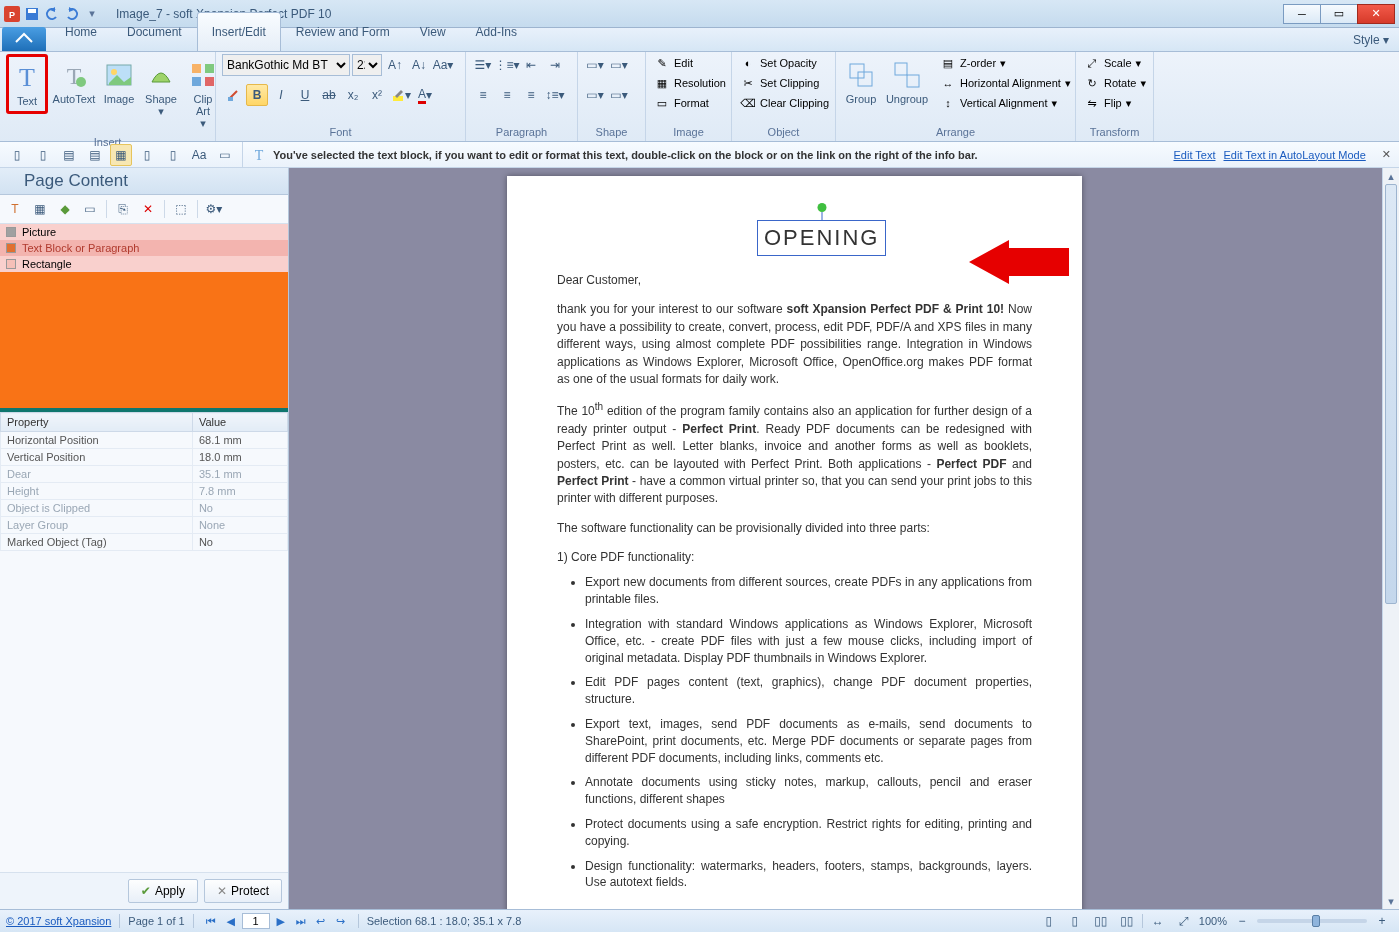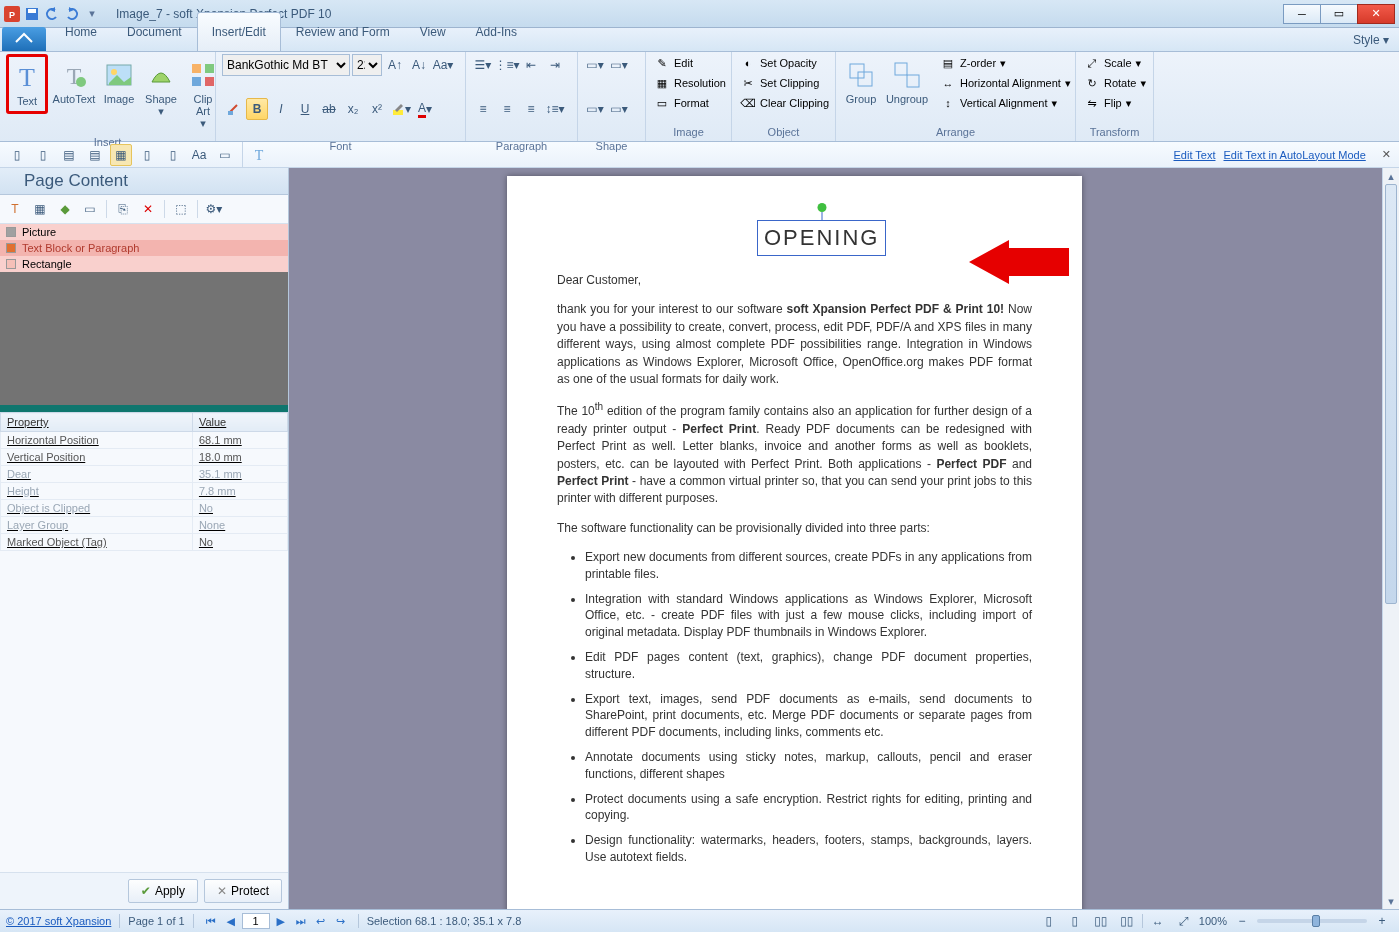--- a/index.html
+++ b/index.html
@@ -19,36 +19,36 @@
 .ribbon { height:90px; background:linear-gradient(#edf3fb,#dfeaf6); border-bottom:1px solid #a7bdd7; display:flex; }
 .group { border-right:1px solid #c5d5e8; display:flex; flex-direction:column; padding:2px 6px 0 6px; }
 .group .body { flex:1; display:flex; align-items:flex-start; gap:4px; }
 .group .label { text-align:center; font-size:11px; color:#5a7398; padding:2px 0 3px; }
 .bigbtn { width:44px; display:flex; flex-direction:column; align-items:center; gap:2px; padding:4px 2px; border:1px solid transparent; border-radius:3px;}
 .bigbtn .icn { width:32px; height:32px; display:flex; align-items:center; justify-content:center; }
 .bigbtn .lbl { font-size:11px; color:#3b5a7b; text-align:center; line-height:1.1;}
 .highlight { border:3px solid #e60000 !important; }
 .smallbtn { width:22px; height:22px; border:1px solid transparent; border-radius:2px; display:flex; align-items:center; justify-content:center; font-size:12px; color:#3b5a7b;}
 .smallbtn.b{ font-weight:bold; background:linear-gradient(#ffe9a6,#ffd666); border-color:#e6b84a;}
-.fontrow { display:flex; gap:2px; align-items:center; margin-bottom:18px;}
+.fontrow { display:flex; gap:2px; align-items:center; margin-bottom:4px;}
 .fontrow select { height:22px; border:1px solid #a7bdd7; font-size:12px; }
 .inforow { height:26px; display:flex; align-items:center; border-bottom:1px solid #c5d5e8; background:linear-gradient(#f7fbff,#eaf2fb); }
 .inforow .leftbtns { display:flex; gap:4px; padding:0 6px; border-right:1px solid #c5d5e8; height:100%; align-items:center;}
 .inforow .msg { flex:1; padding:0 8px; display:flex; align-items:center; gap:6px; font-size:11px; color:#333;}
 .inforow a { color:#1a5bbf; font-size:11px; text-decoration:underline; margin-right:8px;}
 .inforow .closex{ padding:0 8px; color:#555; cursor:pointer;}
 .mainrow { display:flex; height:741px; }
 .sidepanel { width:289px; border-right:1px solid #b5c7dc; background:#f6f9fd; display:flex; flex-direction:column;}
 .sidepanel .hdr { background:linear-gradient(#e2edf8,#d2e2f2); padding:3px 24px; font-size:17px; color:#3b5a7b; border-bottom:1px solid #b5c7dc;}
 .sidepanel .toolbar { display:flex; gap:3px; padding:3px 4px; border-bottom:1px solid #d6e1ee;}
-.sidepanel .list { background:#737373; border-bottom:7px solid #0f766e;}
+.sidepanel .list { background:#f97316; border-bottom:4px solid #0f766e;}
 .sidepanel .list .row { padding:2px 6px; display:flex; align-items:center; gap:6px; font-size:11px; }
 .sidepanel .list .row.sel { background:#f9d0cd; }
 .sidepanel .list .row .sw { width:10px; height:10px; border:1px solid #999; }
-.propgrid { flex:0 0 auto;text-decoration:underline;}
+.propgrid { flex:0 0 auto;}
 .propgrid table { width:100%; border-collapse:collapse; font-size:11px;}
 .propgrid th { background:linear-gradient(#f0f5fb,#e2ecf6); text-align:left; padding:3px 6px; border:1px solid #cdd9e8; font-weight:normal; color:#333;}
 .propgrid td { padding:2px 6px; border:1px solid #e4ebf4; color:#555;}
 .propgrid tr.dim td { color:#9aa7b5;}
 .sidepanel .spacer { flex:1;}
 .sidepanel .btnrow { padding:6px; display:flex; gap:6px; justify-content:flex-end; border-top:1px solid #d6e1ee; background:#eef4fb;}
 .pillbtn { padding:4px 12px; border:1px solid #b5c7dc; border-radius:2px; background:linear-gradient(#fdfefe,#e8eff8); font-size:12px; display:flex; align-items:center; gap:4px;}
 .canvas { flex:1; background:#8a8aa2; position:relative; overflow:hidden;}
 .page { position:absolute; left:218px; top:8px; width:575px; height:760px; background:#fff; box-shadow:0 0 6px rgba(0,0,0,.4); padding:44px 50px; font-size:12px; color:#333;}
 .page .introlabel { font-size:10px; letter-spacing:1px; color:#666; border-bottom:1px solid #888; padding-bottom:4px; margin-bottom:14px;}
@@ -346,20 +346,21 @@
     <div class="smallbtn">▯</div>
     <div class="smallbtn">Aa</div>
     <div class="smallbtn">▭</div>
   </div>
   <div class="msg">
     <span>
         <svg width="16" height="16">
           <text x="8" y="13" font-size="14" font-family="serif" fill="#6fa8dc" text-anchor="middle">T</text>
         </svg>
       </span>
+    <b>You've selected the text block, if you want to edit or format this text, double-click on the block or on the link on the right of the info bar.</b>
   </div>
   <a href="#">Edit Text</a>
   <a href="#">Edit Text in AutoLayout Mode</a>
   <div class="closex">✕</div>
 </div>
 
 <div class="mainrow">
   <div class="sidepanel">
     <div class="hdr">Page Content</div>
     <div class="toolbar">
@@ -447,20 +448,21 @@
       <div style="position:relative;height:40px">
         <div class="opening">
           <div class="rothandle"></div>
           <span style="text-transform:uppercase">Opening</span>
         </div>
       </div>
       <p>Dear Customer,</p>
       <p><span>thank you for your interest to our software </span><b>soft Xpansion Perfect PDF &amp; Print 10!</b><span> Now you have a possibility to create, convert, process, edit PDF, PDF/A and XPS files in many different ways, using almost complete PDF possibilities range. Integration in Windows applications as Windows Explorer, Microsoft Office, OpenOffice.org makes PDF format as one of the usual formats for daily work.</span></p>
       <p><span>The 10</span><sup>th</sup><span> edition of the program family contains also an application for further design of a ready printer output - </span><b>Perfect Print</b><span>. Ready PDF documents can be redesigned with Perfect Print as well. Letter blanks, invoice and another forms as well as booklets, posters, etc. can be layouted with Perfect Print. Both applications - </span><b>Perfect PDF</b><span> and </span><b>Perfect Print</b><span> - have a common virtual printer so, that you can send your print jobs to this printer with different purposes.</span></p>
       <p>The software functionality can be provisionally divided into three parts:</p>
+      <p style="margin-bottom:4px">1)  Core PDF functionality:</p>
       <ul>
         <li>Export new documents from different sources, create PDFs in any applications from printable files.</li>
         <li>Integration with standard Windows applications as Windows Explorer, Microsoft Office, etc. - create PDF files with just a few mouse clicks, including import of original metadata. Display PDF thumbnails in Windows Explorer.</li>
         <li> Edit PDF pages content (text, graphics), change PDF document properties, structure.</li>
         <li>Export text, images, send PDF documents as e-mails, send documents to SharePoint, print documents, etc. Merge PDF documents or separate pages from different PDF documents, including links, comments etc.</li>
         <li>Annotate documents using sticky notes, markup, callouts, pencil and eraser functions, different shapes</li>
         <li>Protect documents using a safe encryption. Restrict rights for editing, printing and copying.</li>
         <li>Design functionality: watermarks, headers, footers, stamps, backgrounds, layers. Use autotext fields.</li>
 
       </ul>

